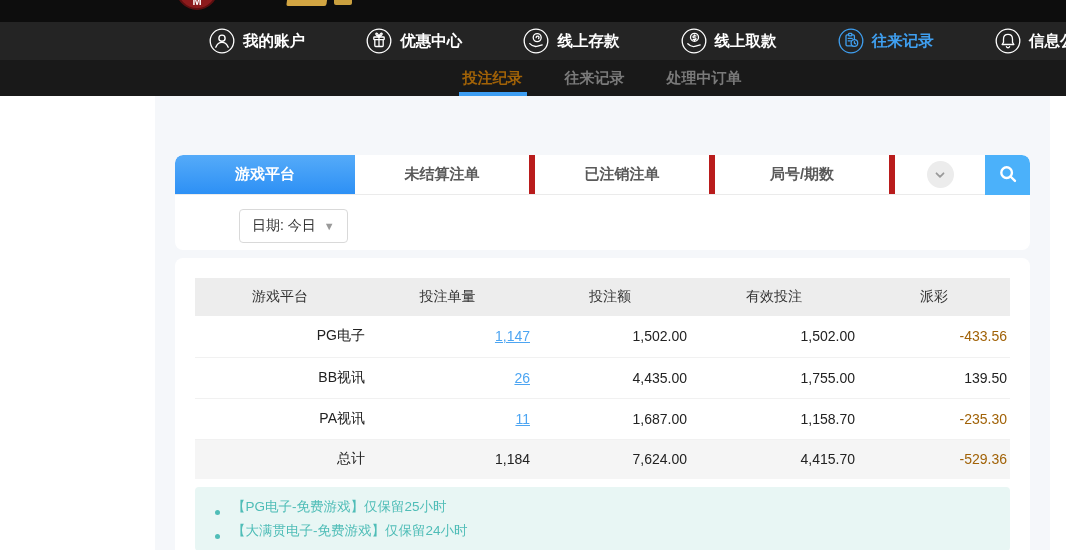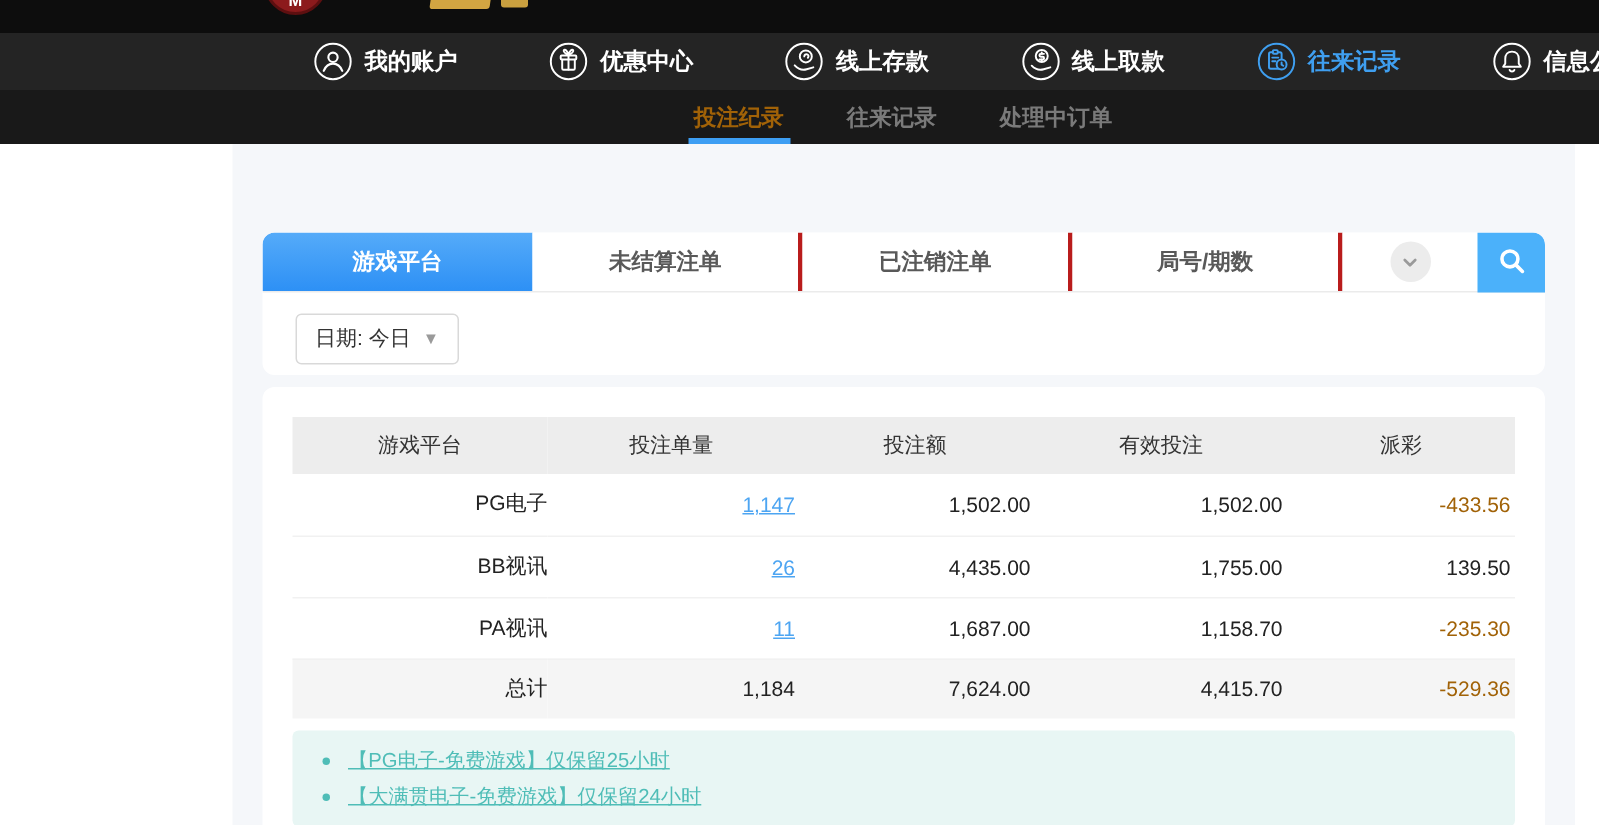--- a/index.html
+++ b/index.html
@@ -40,53 +40,53 @@
   
   .content { height:454px; background:#ffffff; }
   .panel { margin-left:155px; width:895px; height:100%; background:#f5f7fa;
     padding-top:59px; }
   .card { margin-left:20px; width:855px; background:#ffffff; border-radius:8px; }
 
   
   .card-tabs { height:95px; overflow:hidden; }
   .tabrow { height:40px; display:flex; border-bottom:1px solid #ebebeb; }
   .ftab { width:180px; display:flex; align-items:center; justify-content:center;
-    font-size:15px; font-weight:bold; color:#595959; border-right:3px solid #b91c1c;
+    font-size:15px; font-weight:bold; color:#595959; border-right:6px solid #b91c1c;
     background:#fff; cursor:pointer; }
   .ftab.active { background:linear-gradient(180deg,#55abf9,#2d90f5); color:#fff;
     border-right:none; border-top-left-radius:8px; }
   .ftab-chev { width:90px; border-right:none; }
   .chev-circle { width:27px; height:27px; border-radius:50%; background:#ececec;
     display:flex; align-items:center; justify-content:center; }
   .search-btn { width:45px; height:40px; border:none; background:#4bb1fa;
     border-top-right-radius:8px; display:flex; align-items:center; justify-content:center;
     cursor:pointer; }
   .daterow { padding:14px 0 0 22px; }
   .date-btn { height:34px; padding:0 12px; background:#fff; border:1px solid #d9d9d9;
     border-radius:4px; font-size:14px; color:#333; display:inline-flex;
     align-items:center; gap:8px; cursor:pointer;
-    font-family:"Liberation Sans","DejaVu Sans",sans-serif; }
+    font-family:"Liberation Sans","DejaVu Sans",sans-serif;margin-left:42px; }
   .date-caret { color:#9a9a9a; font-size:11px; }
 
   
   .card-table { margin-top:8px; padding:20px 20px 20px; }
   table { width:815px; border-collapse:collapse; font-size:14px; color:#222; }
   th { background:#ededed; height:38px; font-weight:500; text-align:center;
     color:#333; }
   td { height:41px; border-bottom:1px solid #f1f1f1; }
   .c { text-align:right; }
   .r { text-align:right; padding-right:3px; }
   a.cnt { color:#4da5f2; text-decoration:underline; cursor:pointer; }
   .neg { color:#a16207; }
   tr.total td { background:#f5f5f5; border-bottom:none; font-weight:500; height:40px; }
 
   .notes { margin-top:8px; width:815px; background:#e8f6f4; border-radius:4px;
     padding:8px 14px; }
-  .note-line { display:flex; align-items:flex-start; gap:12px; color:#4fbdb7;
-    font-size:13.5px; line-height:24px;text-decoration:underline; }
+  .note-line { display:flex; align-items:center; gap:12px; color:#4fbdb7;
+    font-size:13.5px; line-height:24px; }
   .note-dot { width:5px; height:5px; border-radius:50%; background:#4fbdb7;
     margin-top:10px; flex:none; margin-left:6px; }
 </style>
 </head>
 <body>
 
 <div class="topstrip">
   <div class="logo-circle">
     <span class="logo-m">M</span>
   </div>

